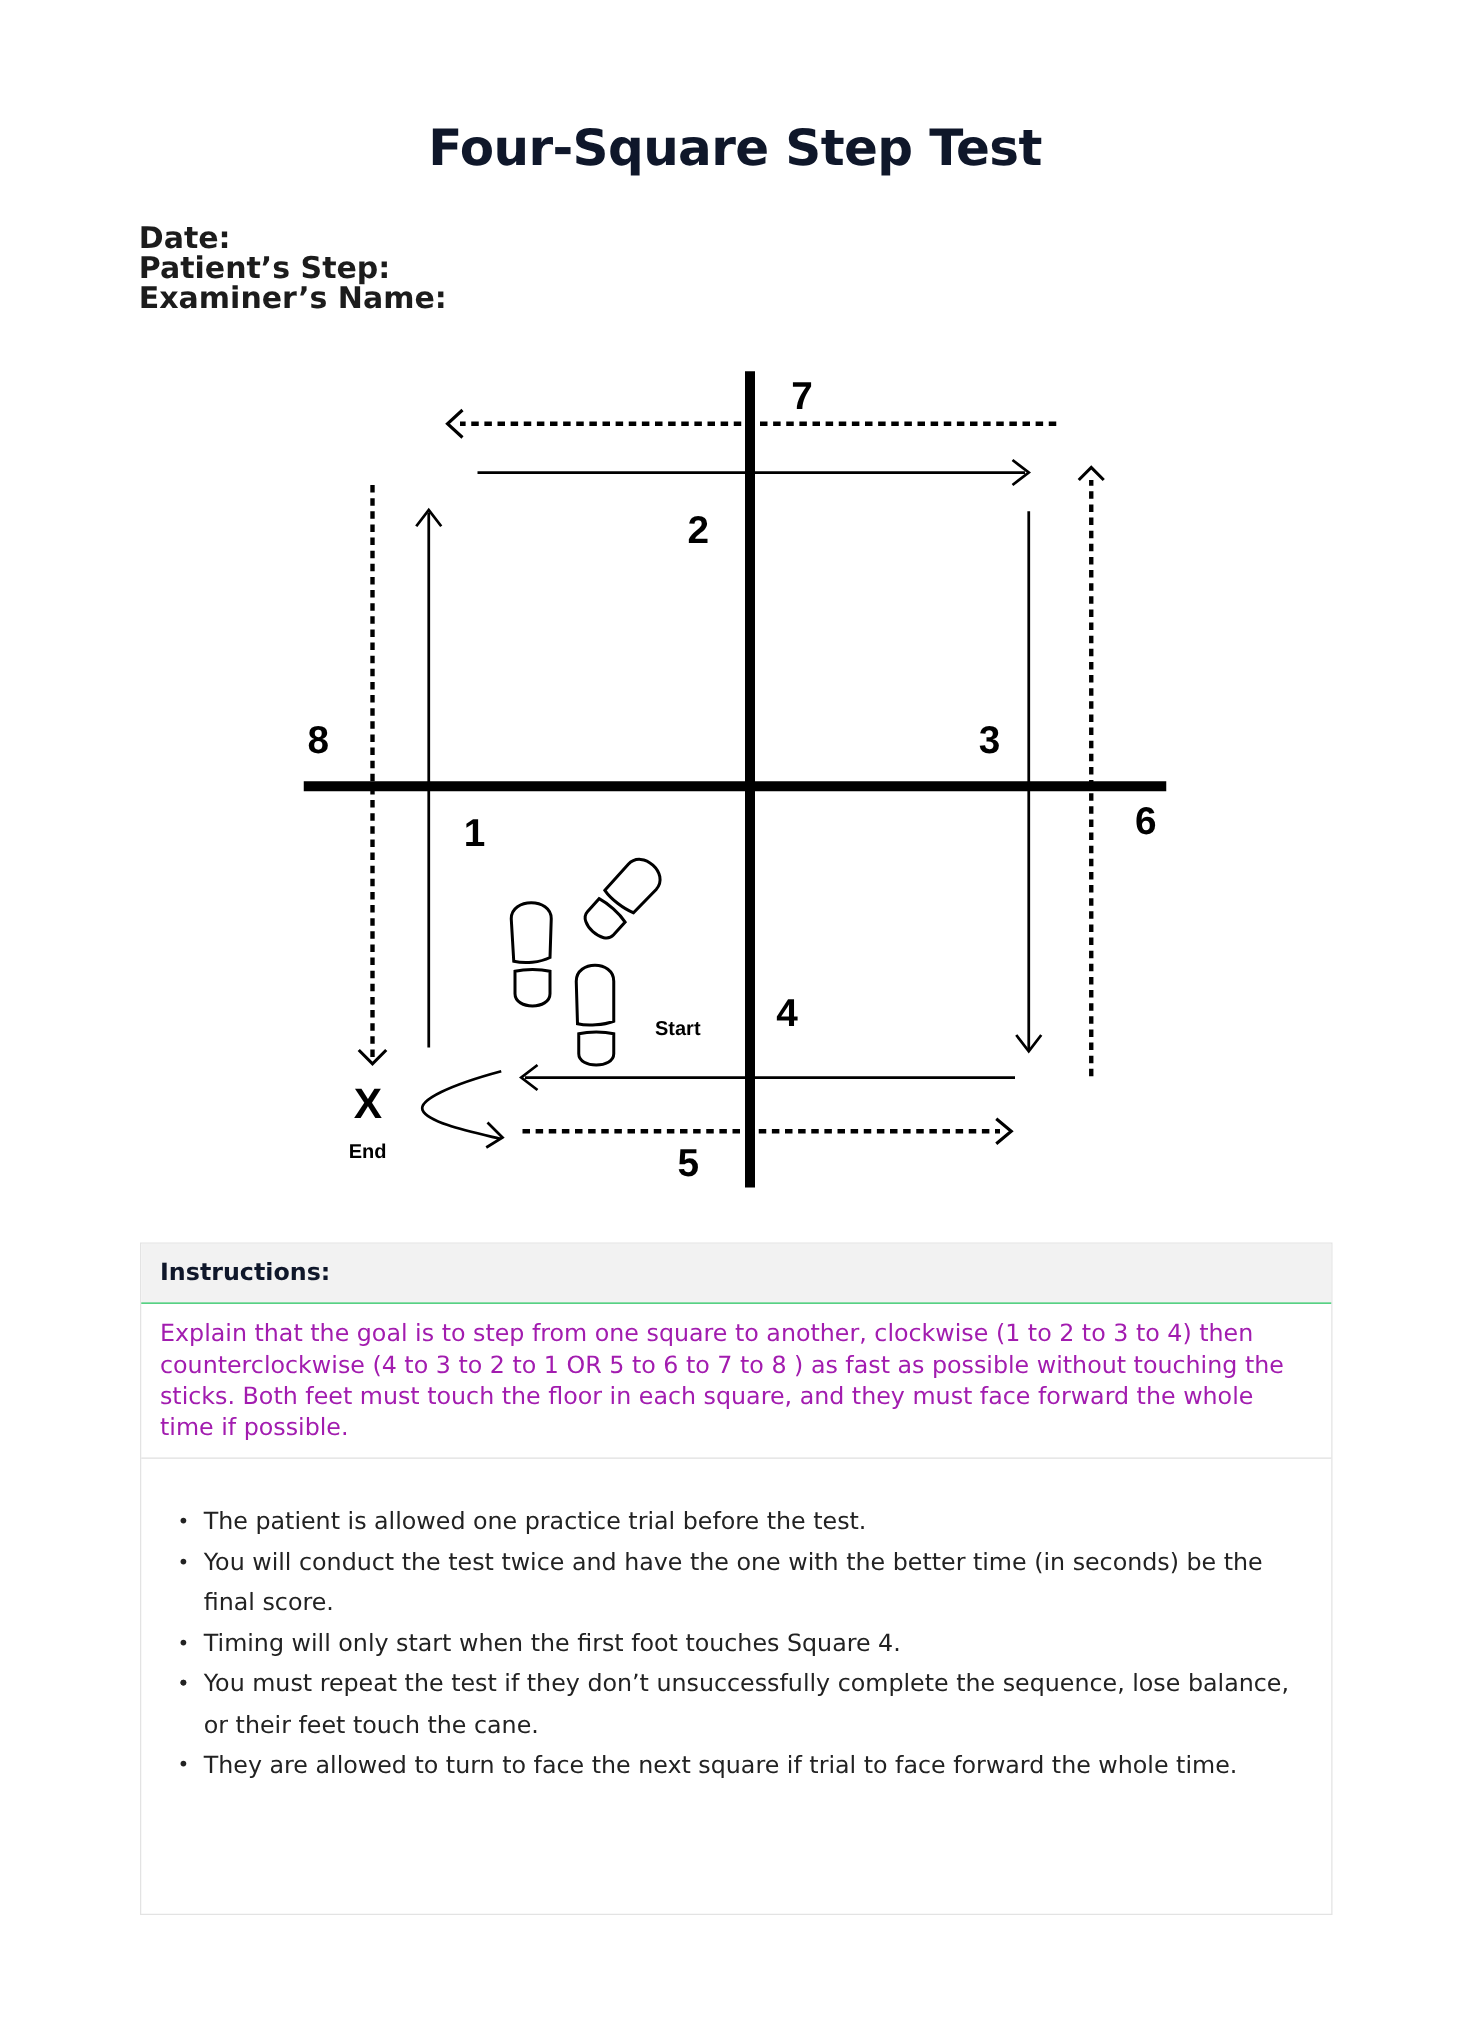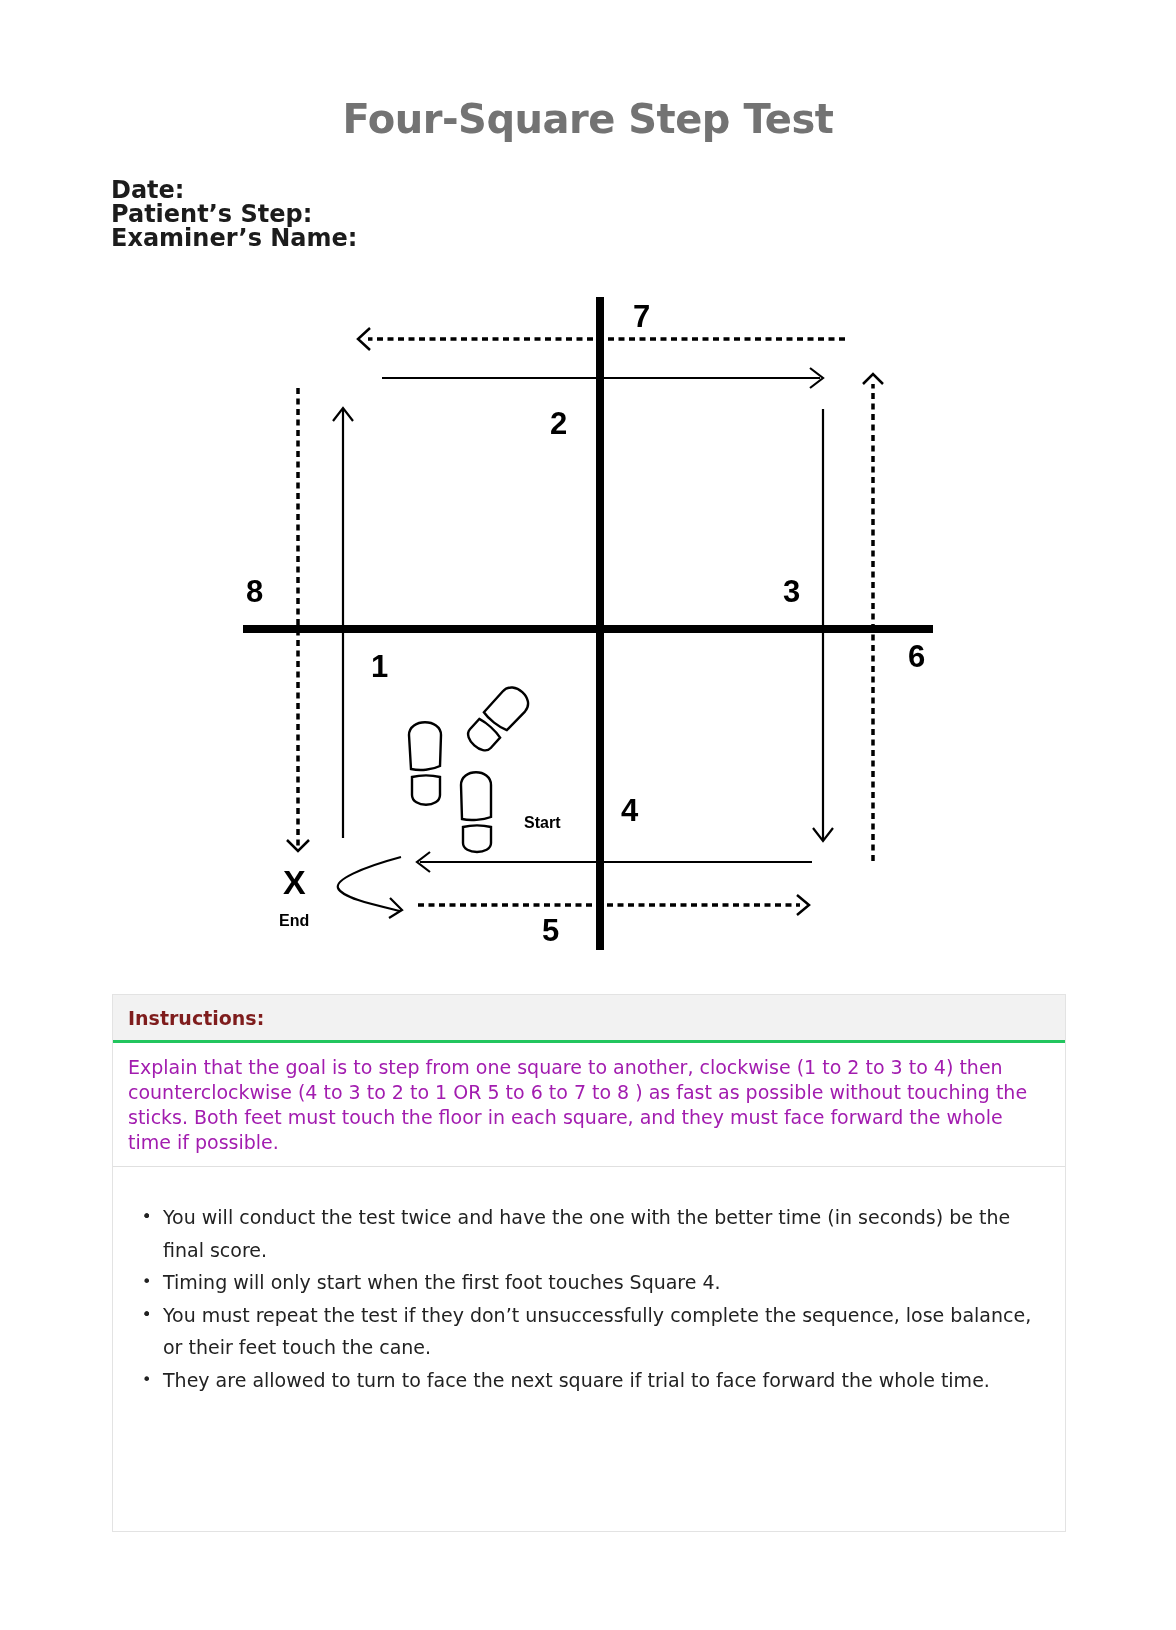--- a/index.html
+++ b/index.html
@@ -1,26 +1,26 @@
 <!DOCTYPE html>
 <html><head>
 <meta charset="utf-8">
 <style>
   html, body { margin: 0; padding: 0; background: #ffffff; }
   body { width: 1176px; height: 1630px; position: relative; overflow: hidden; color: #1c1c1c; }
   .title {
     position: absolute; left: 0; top: 96px; width: 1176px; text-align: center;
-    font-family: "DejaVu Sans", sans-serif; font-weight: bold; font-size: 40px; letter-spacing: -0.5px; color: #737373;
+    font-family: "DejaVu Sans", sans-serif; font-weight: bold; font-size: 40px; letter-spacing: -0.5px; color: #0f172a;
   }
   .fields { position: absolute; left: 111px; top: 178px; font-family: "DejaVu Sans", sans-serif; font-weight: bold; font-size: 24px; line-height: 24px; color: #1c1c1c; }
   .fields div { white-space: nowrap; }
   svg.diagram { position: absolute; left: 0; top: 0; }
   .diagram text { font-family: "Liberation Sans", sans-serif; font-weight: bold; fill: #000; }
   .box { position: absolute; left: 112px; top: 994px; width: 952px; border: 1px solid #e3e3e3; font-family: "DejaVu Sans", sans-serif; }
-  .box .head { background: #f2f2f2; height: 48px; border-bottom: 3px solid #22c55e; box-sizing: border-box; padding: 12px 15px 0; font-weight: bold; font-size: 19px; color: #7f1d1d; }
+  .box .head { background: #f2f2f2; height: 48px; border-bottom: 1px solid #22c55e; box-sizing: border-box; padding: 12px 15px 0; font-weight: bold; font-size: 19px; color: #0f172a; }
   .box .body1 { padding: 12px 15px 11px; font-size: 19px; line-height: 25px; color: #a21caf; border-bottom: 1px solid #e0e0e0; height: 124px; box-sizing: border-box; }
   .box .body2 { padding: 34px 15px 20px; font-size: 19px; color: #222; height: 364px; box-sizing: border-box; }
   .box ul { margin: 0; padding: 0 0 0 20px; list-style: none; }
   .box li { position: relative; padding-left: 15px; line-height: 32.5px; }
   .box li .bullet { position: absolute; left: -6px; top: 0; font-size: 16px; }
 </style>
 </head>
 <body>
 
 <div class="title">Four-Square Step Test</div>
@@ -102,21 +102,21 @@
   <text x="524" y="828" font-size="16">Start</text>
   <text x="283" y="894" font-size="34">X</text>
   <text x="279" y="926" font-size="16">End</text>
 </svg>
 
 <div class="box">
   <div class="head">Instructions:</div>
   <div class="body1">Explain that the goal is to step from one square to another, clockwise (1 to 2 to 3 to 4) then counterclockwise (4 to 3 to 2 to 1 OR 5 to 6 to 7 to 8 ) as fast as possible without touching the sticks. Both feet must touch the floor in each square, and they must face forward the whole time if possible.</div>
   <div class="body2">
     <ul>
-      <li><span class="bullet">•</span></li>
+      <li><span class="bullet">•</span><span>The patient is allowed one practice trial before the test.</span></li>
       <li><span class="bullet">•</span><span>You will conduct the test twice and have the one with the better time (in seconds) be the final score.</span></li>
       <li><span class="bullet">•</span><span>Timing will only start when the first foot touches Square 4.</span></li>
       <li><span class="bullet">•</span></li>
       <li><span class="bullet">•</span><span>You must repeat the test if they don’t unsuccessfully complete the sequence, lose balance, or their feet touch the cane.</span></li>
       <li><span class="bullet">•</span><span>They are allowed to turn to face the next square if trial to face forward the whole time.</span></li>
     </ul>
   </div>
 </div>
 
 </body></html>

